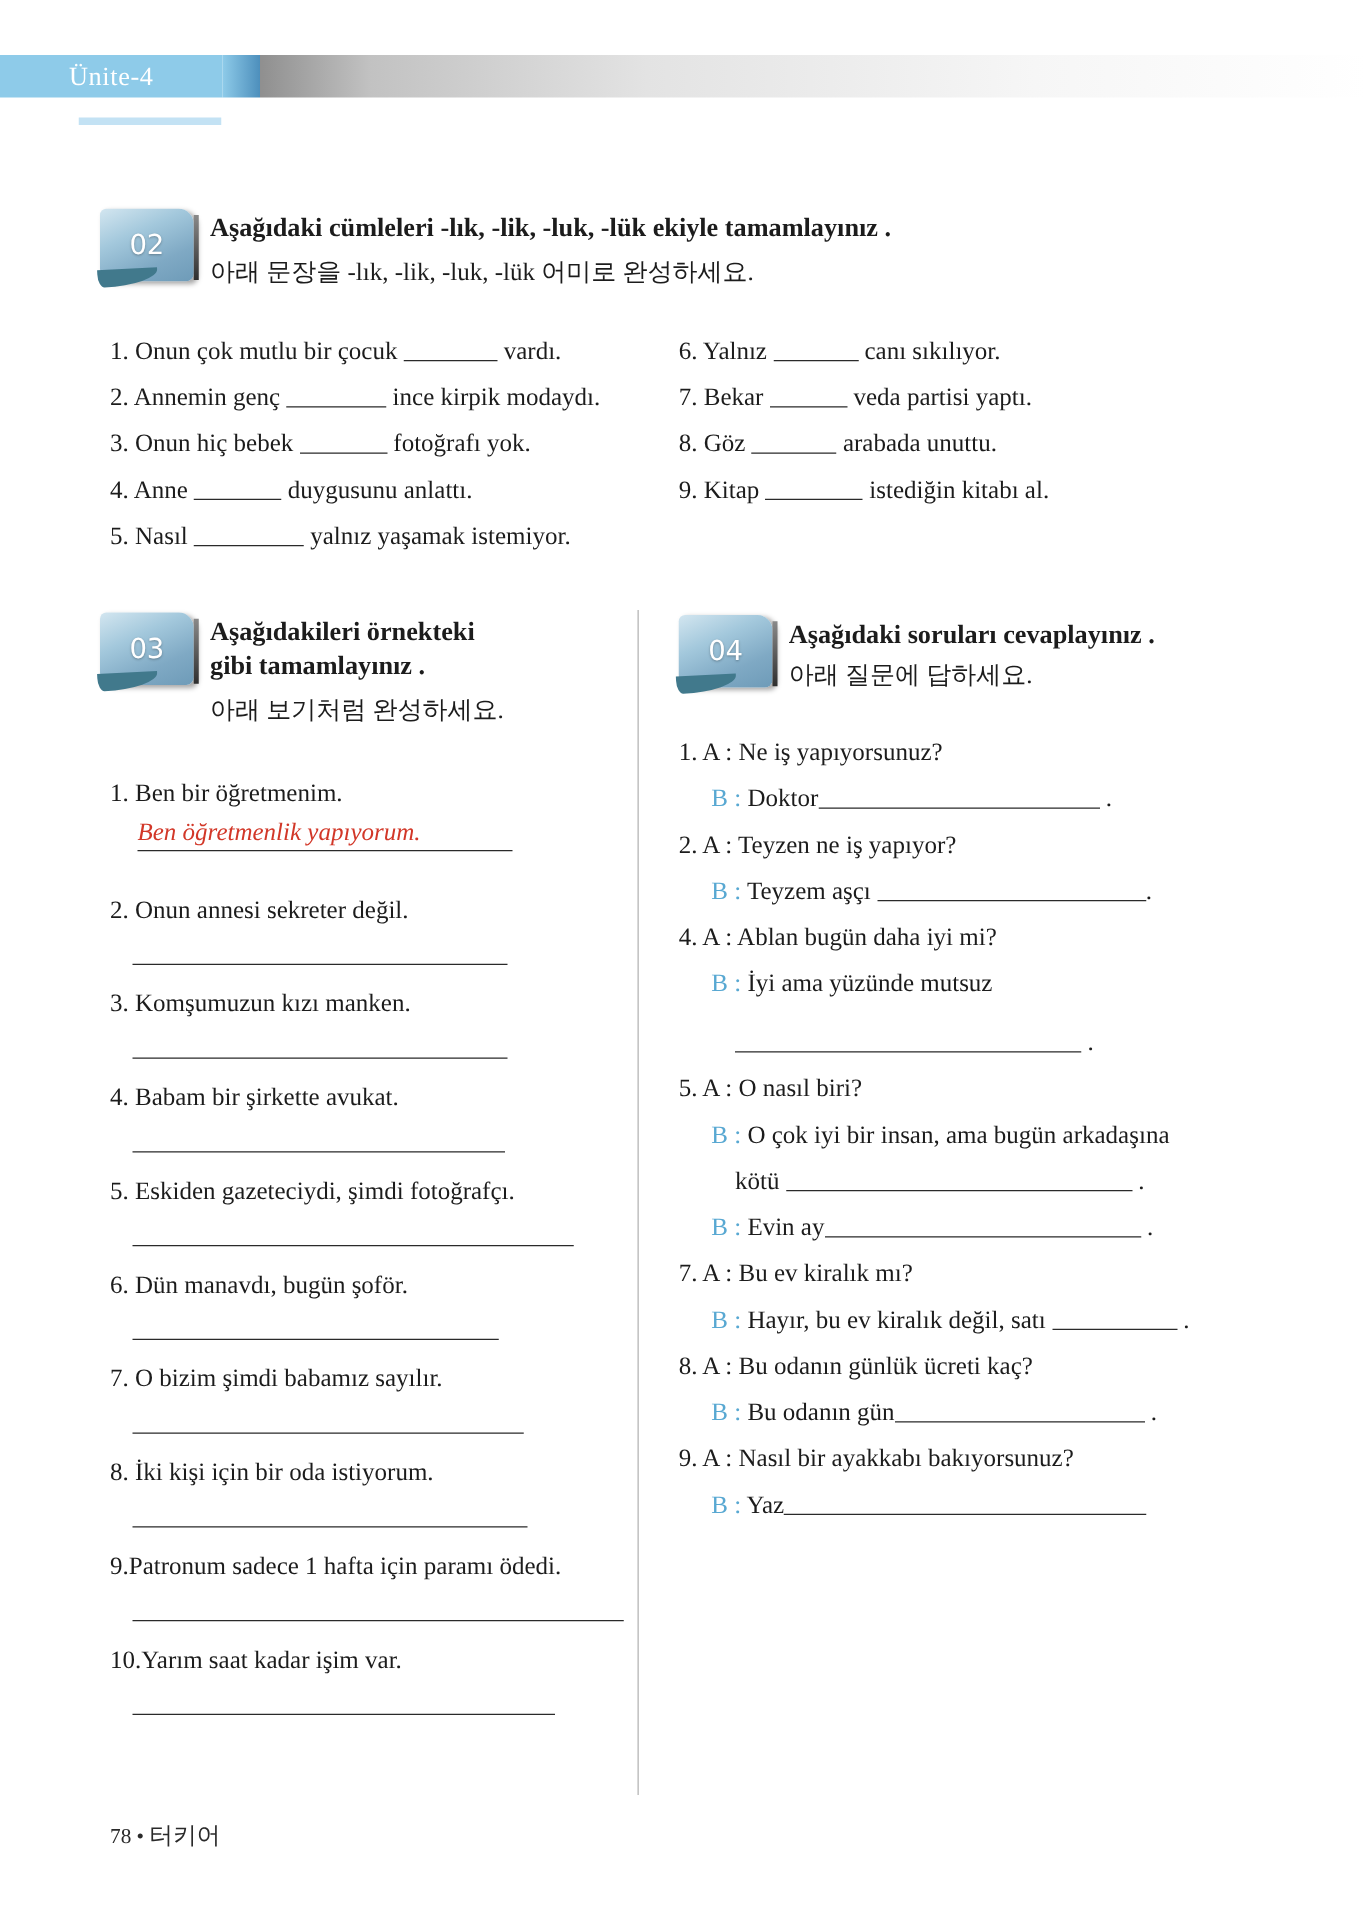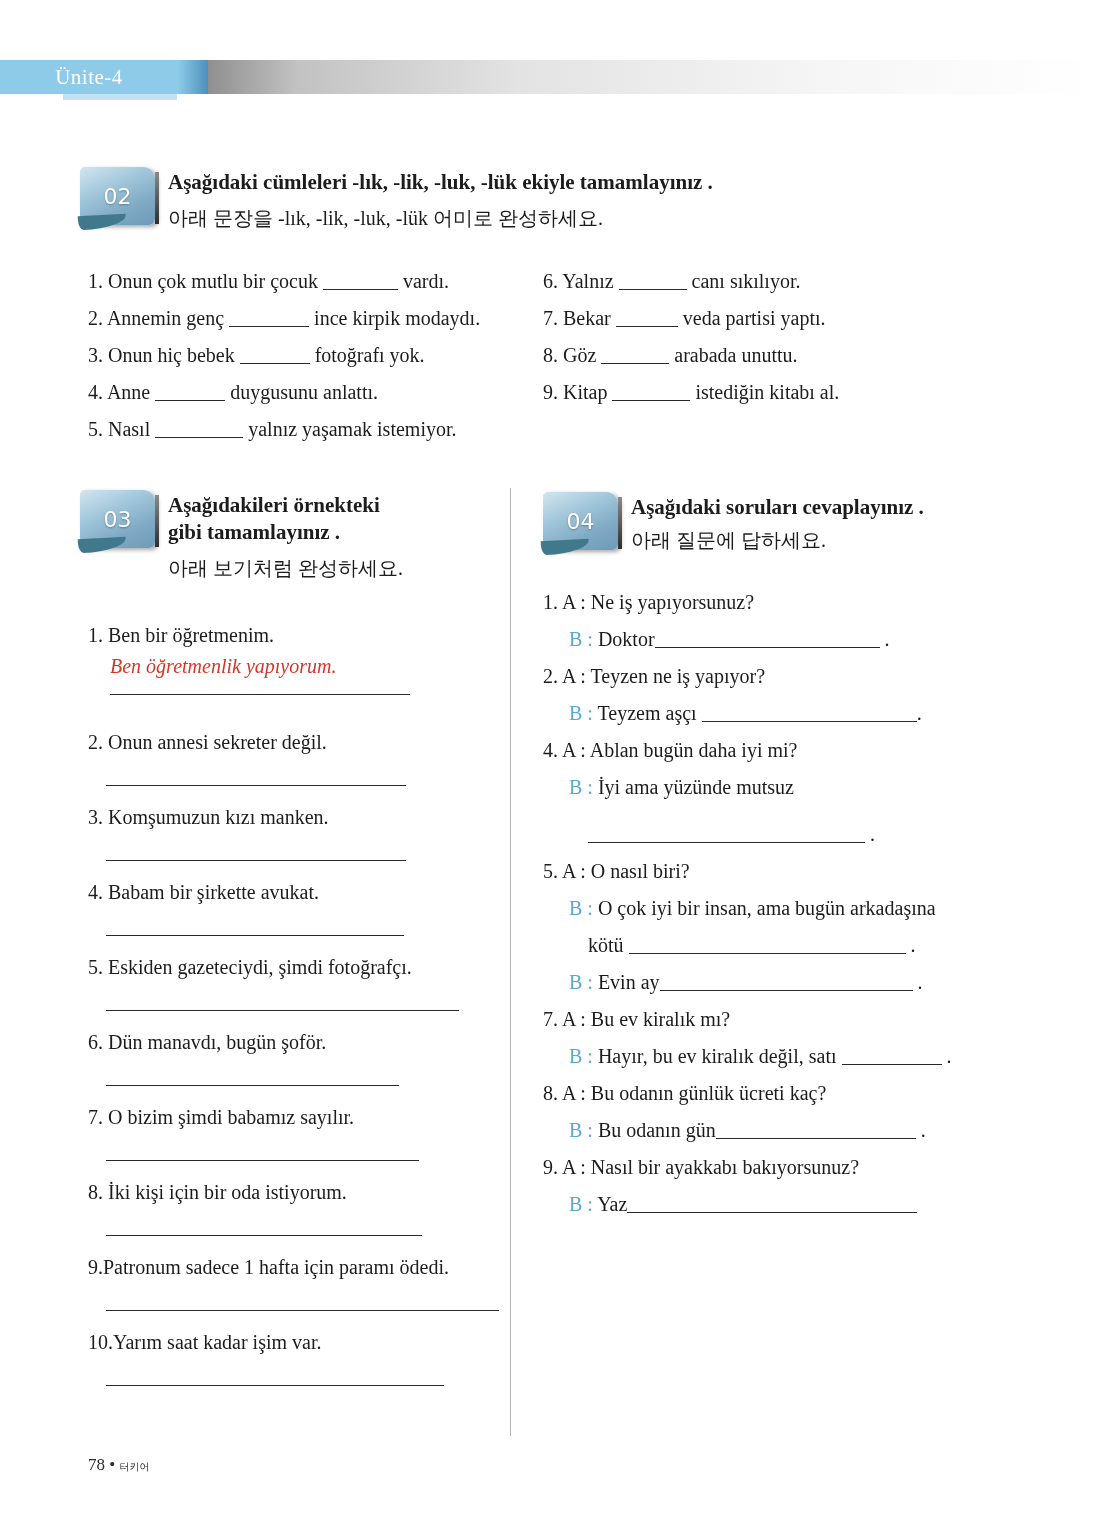--- a/index.html
+++ b/index.html
@@ -2,21 +2,21 @@
 <html><head>
 <meta charset="utf-8">
 <style>
   html,body{margin:0;padding:0;}
   body{
     width:1093px;height:1536px;position:relative;background:#ffffff;
     color:#1c1c1c;font-family:"Liberation Serif","DejaVu Serif",serif;
     overflow:hidden;
   }
   
-  .header{position:absolute;top:60px;left:0;width:1093px;height:34px;display:flex;}
+  .header{position:absolute;top:44px;left:0;width:1093px;height:34px;display:flex;}
   .header-blue{
     width:178px;background:#8ecbe9;color:#ffffff;
     font-size:21px;line-height:34px;text-align:center;letter-spacing:.5px;
   }
   .header-blue2{width:30px;background:linear-gradient(to right,#8ecbe9,#4d8fbc);}
   .header-gray{flex:1;background:linear-gradient(to right,#8f8f8f 0%,#c2c2c2 10%,#e3e3e3 35%,#f6f6f6 70%,#ffffff 100%);}
   .header-tab{position:absolute;top:94px;left:63px;width:114px;height:6px;background:#c3e2f4;}
 
   
   .ex-head{display:flex;gap:13px;align-items:flex-start;}
@@ -47,37 +47,37 @@
   .q2{font-size:20px;line-height:37px;white-space:nowrap;}
   .blank2{display:inline-block;border-bottom:1.5px solid #2a2a2a;height:15px;vertical-align:-2px;}
 
   
   .divider{position:absolute;left:510px;top:488px;height:948px;width:1px;background:#b3b3b3;}
   .ex03-items{position:absolute;top:622px;left:88px;width:428px;}
   .q3-label{font-size:20px;line-height:26px;white-space:nowrap;}
   .ans-line{border-bottom:1.5px solid #2a2a2a;margin:30px 0 18px 18px;height:0;}
   .example-line{
     width:300px;margin:6px 0 34px 22px;border-bottom:1.5px solid #2a2a2a;
-    color:#d23728;font-style:italic;font-size:20px;line-height:24px;padding-bottom:16px;
+    color:#d23728;font-style:italic;font-size:20px;line-height:24px;padding-bottom:2px;
     white-space:nowrap;
   }
 
   
   .ex04-block{position:absolute;top:492px;left:543px;width:490px;}
   .ex04-items{position:absolute;top:584px;left:543px;width:500px;}
   .q4-line{font-size:20px;line-height:37px;white-space:nowrap;}
   .indent1{margin-left:26px;}
   .indent2{margin-left:45px;}
   .gap-top{margin-top:10px;}
   .b-label{color:#58a8d2;}
   .blank4{display:inline-block;border-bottom:1.5px solid #2a2a2a;height:15px;vertical-align:-2px;}
 
   
   .footer{position:absolute;left:88px;top:1455px;font-size:17px;color:#2a2a2a;}
-  .footer .ko{font-family:Liberation Serif, serif;font-size:10px;}
+  .footer .ko{font-family:Liberation Serif, serif;font-size:19px;}
   .abs{position:absolute;}
 </style>
 </head>
 <body>
 
 <div class="header">
   <div class="header-blue">Ünite-4</div>
   <div class="header-blue2"></div>
   <div class="header-gray"></div>
 </div>

